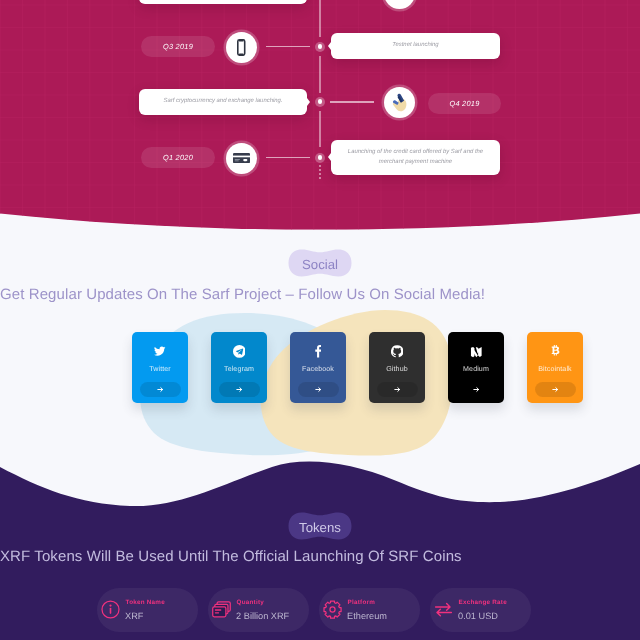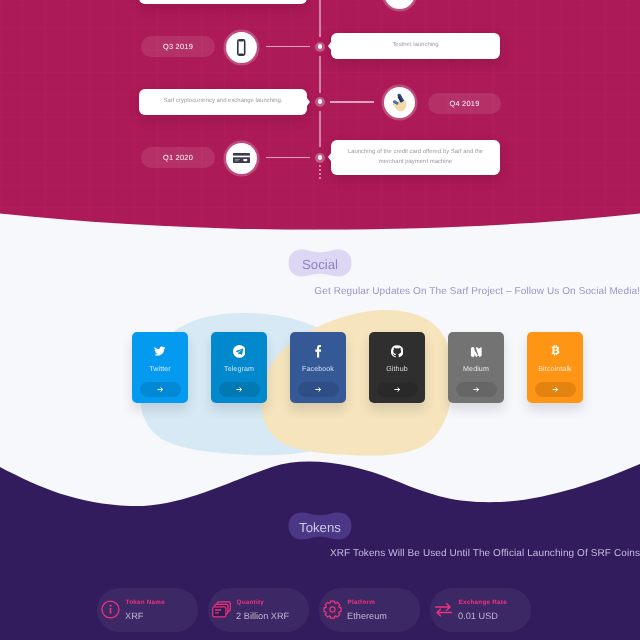--- a/index.html
+++ b/index.html
@@ -3,21 +3,21 @@
 <meta charset="utf-8">
 <style>
   * { box-sizing: border-box; margin:0; padding:0; }
   html,body { width:640px; height:640px; overflow:hidden; }
   body { font-family:"Liberation Sans", sans-serif; background:#F7F8FC;
          -webkit-font-smoothing:antialiased; text-rendering:geometricPrecision; }
   .page { position:relative; width:640px; height:640px; overflow:hidden;
           transform:translateZ(0); will-change:transform; }
 
   
-  .roadmap { position:absolute; left:0; top:0; width:640px; height:245px; overflow:visible; }
+  .roadmap { position:absolute; left:0; top:0; width:640px; height:245px; overflow:visible;font-style:italic; }
   .roadmap-bg { position:absolute; left:0; top:0; width:640px; height:245px; }
   .tl-seg { position:absolute; left:319.2px; width:1.6px; background:rgba(255,255,255,0.45); }
   .tl-dot { position:absolute; width:10px; height:10px; border-radius:50%; background:rgba(255,255,255,0.28); }
   .tl-dot::after{content:"";position:absolute;left:2.6px;top:2.6px;width:4.8px;height:4.8px;border-radius:50%;background:#fff;}
   .conn { position:absolute; height:1.4px; background:rgba(255,255,255,0.6); }
   .circ { position:absolute; width:31px; height:31px; border-radius:50%; background:#fff;
           box-shadow:0 0 0 2.5px rgba(255,255,255,0.22); display:flex; align-items:center; justify-content:center; }
   .badge { position:absolute; height:21px; border-radius:11px; background:rgba(255,255,255,0.10);
            display:flex; align-items:center; justify-content:center; color:#fff; font-size:7.4px; letter-spacing:.25px;}
   .rbox { position:absolute; background:#fff; border-radius:6px; display:flex; align-items:center;
@@ -30,22 +30,22 @@
 
   
   .social-section { position:absolute; left:0; top:0; width:640px; height:640px;padding-left:36px; }
   .tokens-section { position:absolute; left:0; top:0; width:640px; height:624px; }
   .blobs { position:absolute; left:0; top:305px; }
   .wave { position:absolute; left:0; top:430px; }
   .title-blob { position:absolute; left:286px; top:246px; width:68px; height:34px; }
   .title-blob svg { position:absolute; left:0; top:0; }
   .title-blob-text { position:absolute; left:0; top:0; width:68px; height:34px;
         display:flex; align-items:center; justify-content:center; font-size:13.2px; color:#8D83C4; padding-top:2px; }
-  .section-sub { position:absolute; left:0; top:286px; width:640px; text-align:right;
-        font-size:10px; color:#9D93C9; letter-spacing:.1px; }
+  .section-sub { position:absolute; left:0; top:286px; width:640px; text-align:left;
+        font-size:15px; color:#9D93C9; letter-spacing:.1px; }
   .tk-blob { top:509px; }
   .tk-blob .title-blob-text { color:#CFC9E8; }
   .tk-sub { top:548px; color:#C2BBDE; }
   .cards { position:absolute; left:132px; top:332px; display:flex; gap:23px; }
   .card { position:relative; width:56px; height:71px; border-radius:5px; display:flex; flex-direction:column;
           align-items:center; box-shadow:0 7px 11px rgba(60,70,90,0.16); }
   .card .ci { position:absolute; left:0; top:13px; width:56px; height:13px;
               display:flex; align-items:center; justify-content:center;}
   .card .cl { position:absolute; left:0; top:33px; width:56px; text-align:center;
               font-size:7.1px; color:rgba(255,255,255,0.82); letter-spacing:.1px; }
@@ -207,21 +207,21 @@
               <path fill="#fff" d="M12 .3a12 12 0 0 0-3.8 23.4c.6.1.82-.26.82-.58v-2c-3.34.72-4.04-1.6-4.04-1.6-.55-1.4-1.34-1.77-1.34-1.77-1.09-.74.08-.73.08-.73 1.2.09 1.84 1.24 1.84 1.24 1.07 1.84 2.81 1.3 3.5 1 .1-.78.42-1.31.76-1.61-2.66-.3-5.47-1.34-5.47-5.93 0-1.31.47-2.38 1.24-3.22-.14-.3-.54-1.52.1-3.17 0 0 1-.32 3.3 1.23a11.5 11.5 0 0 1 6 0c2.28-1.55 3.29-1.23 3.29-1.23.64 1.65.24 2.87.12 3.17.77.84 1.23 1.91 1.23 3.22 0 4.6-2.8 5.62-5.48 5.92.43.37.81 1.1.81 2.22v3.29c0 .32.22.7.83.58A12 12 0 0 0 12 .3"></path>
             </svg>
           </span>
           <span class="cl">Github</span>
           <span class="cb">
             <svg width="7" height="7" viewBox="0 0 12 12">
               <path fill="none" stroke="#fff" stroke-width="1.7" stroke-linecap="round" stroke-linejoin="round" d="M1.4 6h8.2M6.5 2.9 9.7 6l-3.2 3.1"></path>
             </svg>
           </span>
         </div>
-        <div class="card" style="background: #737373;">
+        <div class="card" style="background: #000000;">
           <span class="ci">
             <svg width="12.4" height="12" viewBox="0 0 26 25">
               <path fill="#fff" d="M2.0 3.6 6.6 2.0 9.4 4.6 9.4 21.0 6.6 23.4 2.0 21.0Z"></path>
               <path fill="#fff" d="M9.0 8.2 16.4 20.0 13.2 23.6 7.7 14.4Z"></path>
               <path fill="#fff" d="M12.2 2.0 16.8 3.4 20.0 10.0 16.0 15.6Z"></path>
               <path fill="#fff" d="M24.4 2.0 24.4 20.6 20.6 23.0 17.0 19.6 17.0 6.4Z"></path>
             </svg>
           </span>
           <span class="cl">Medium</span>
           <span class="cb">

